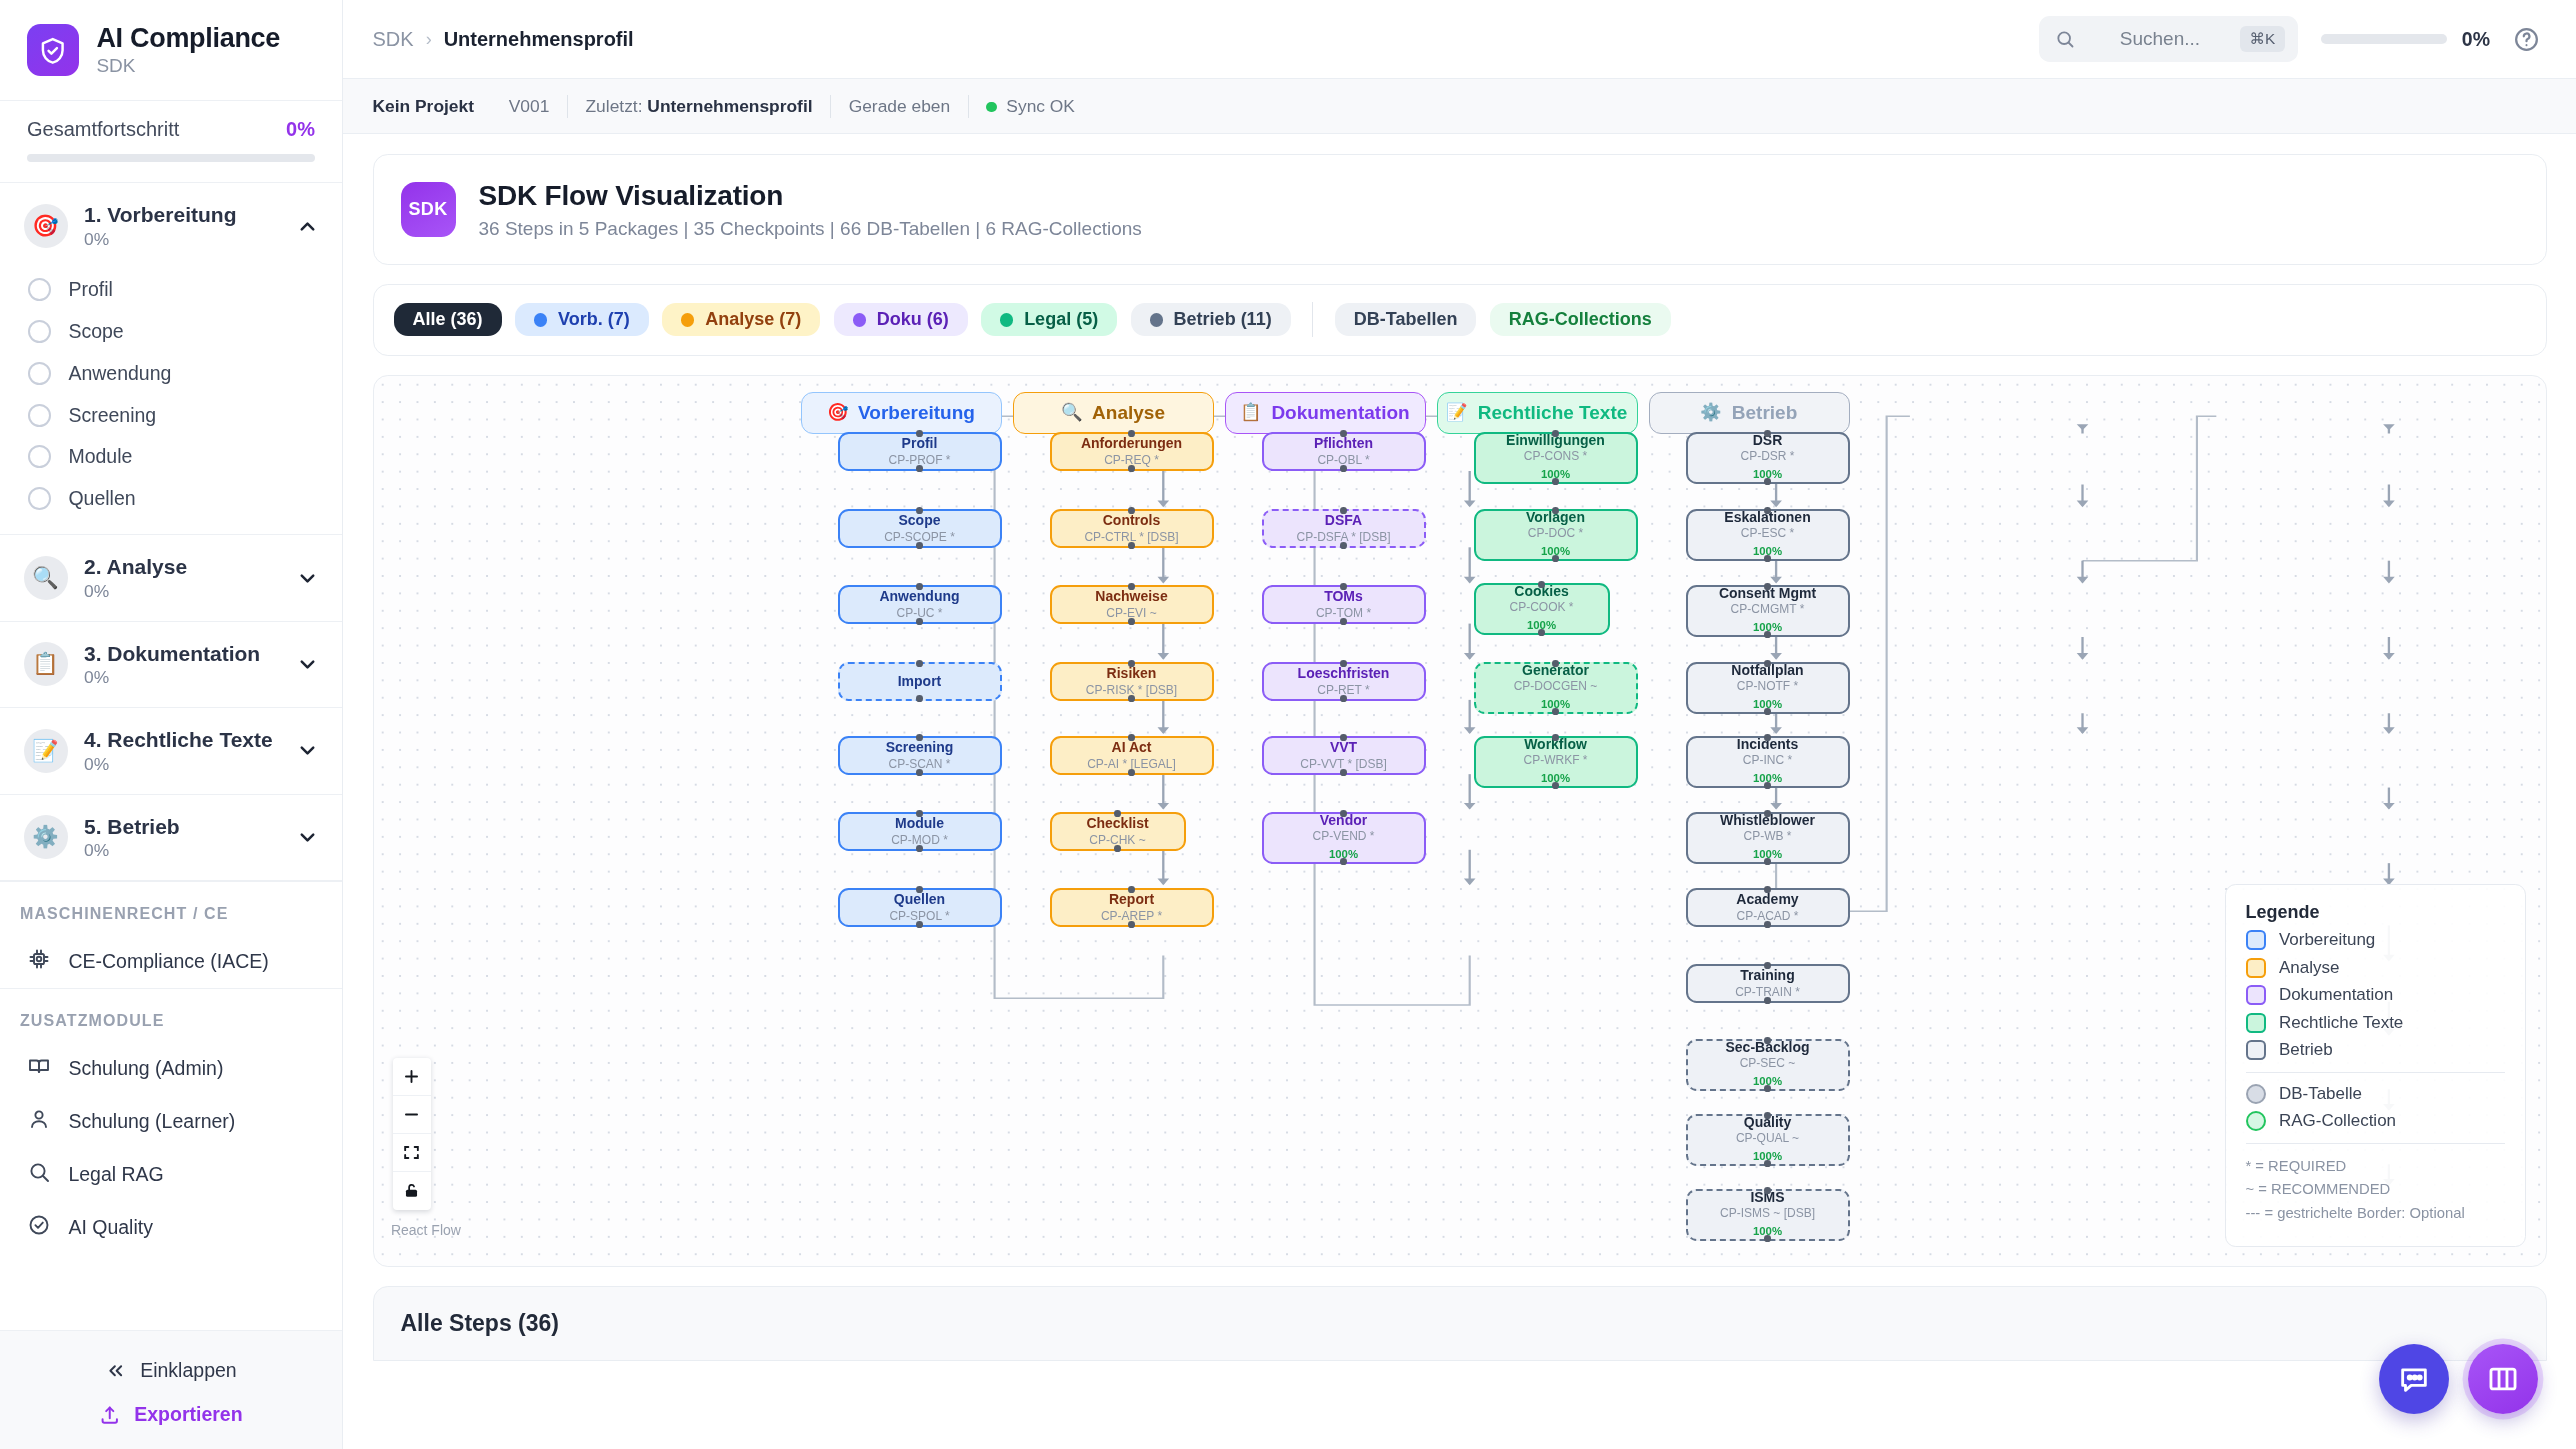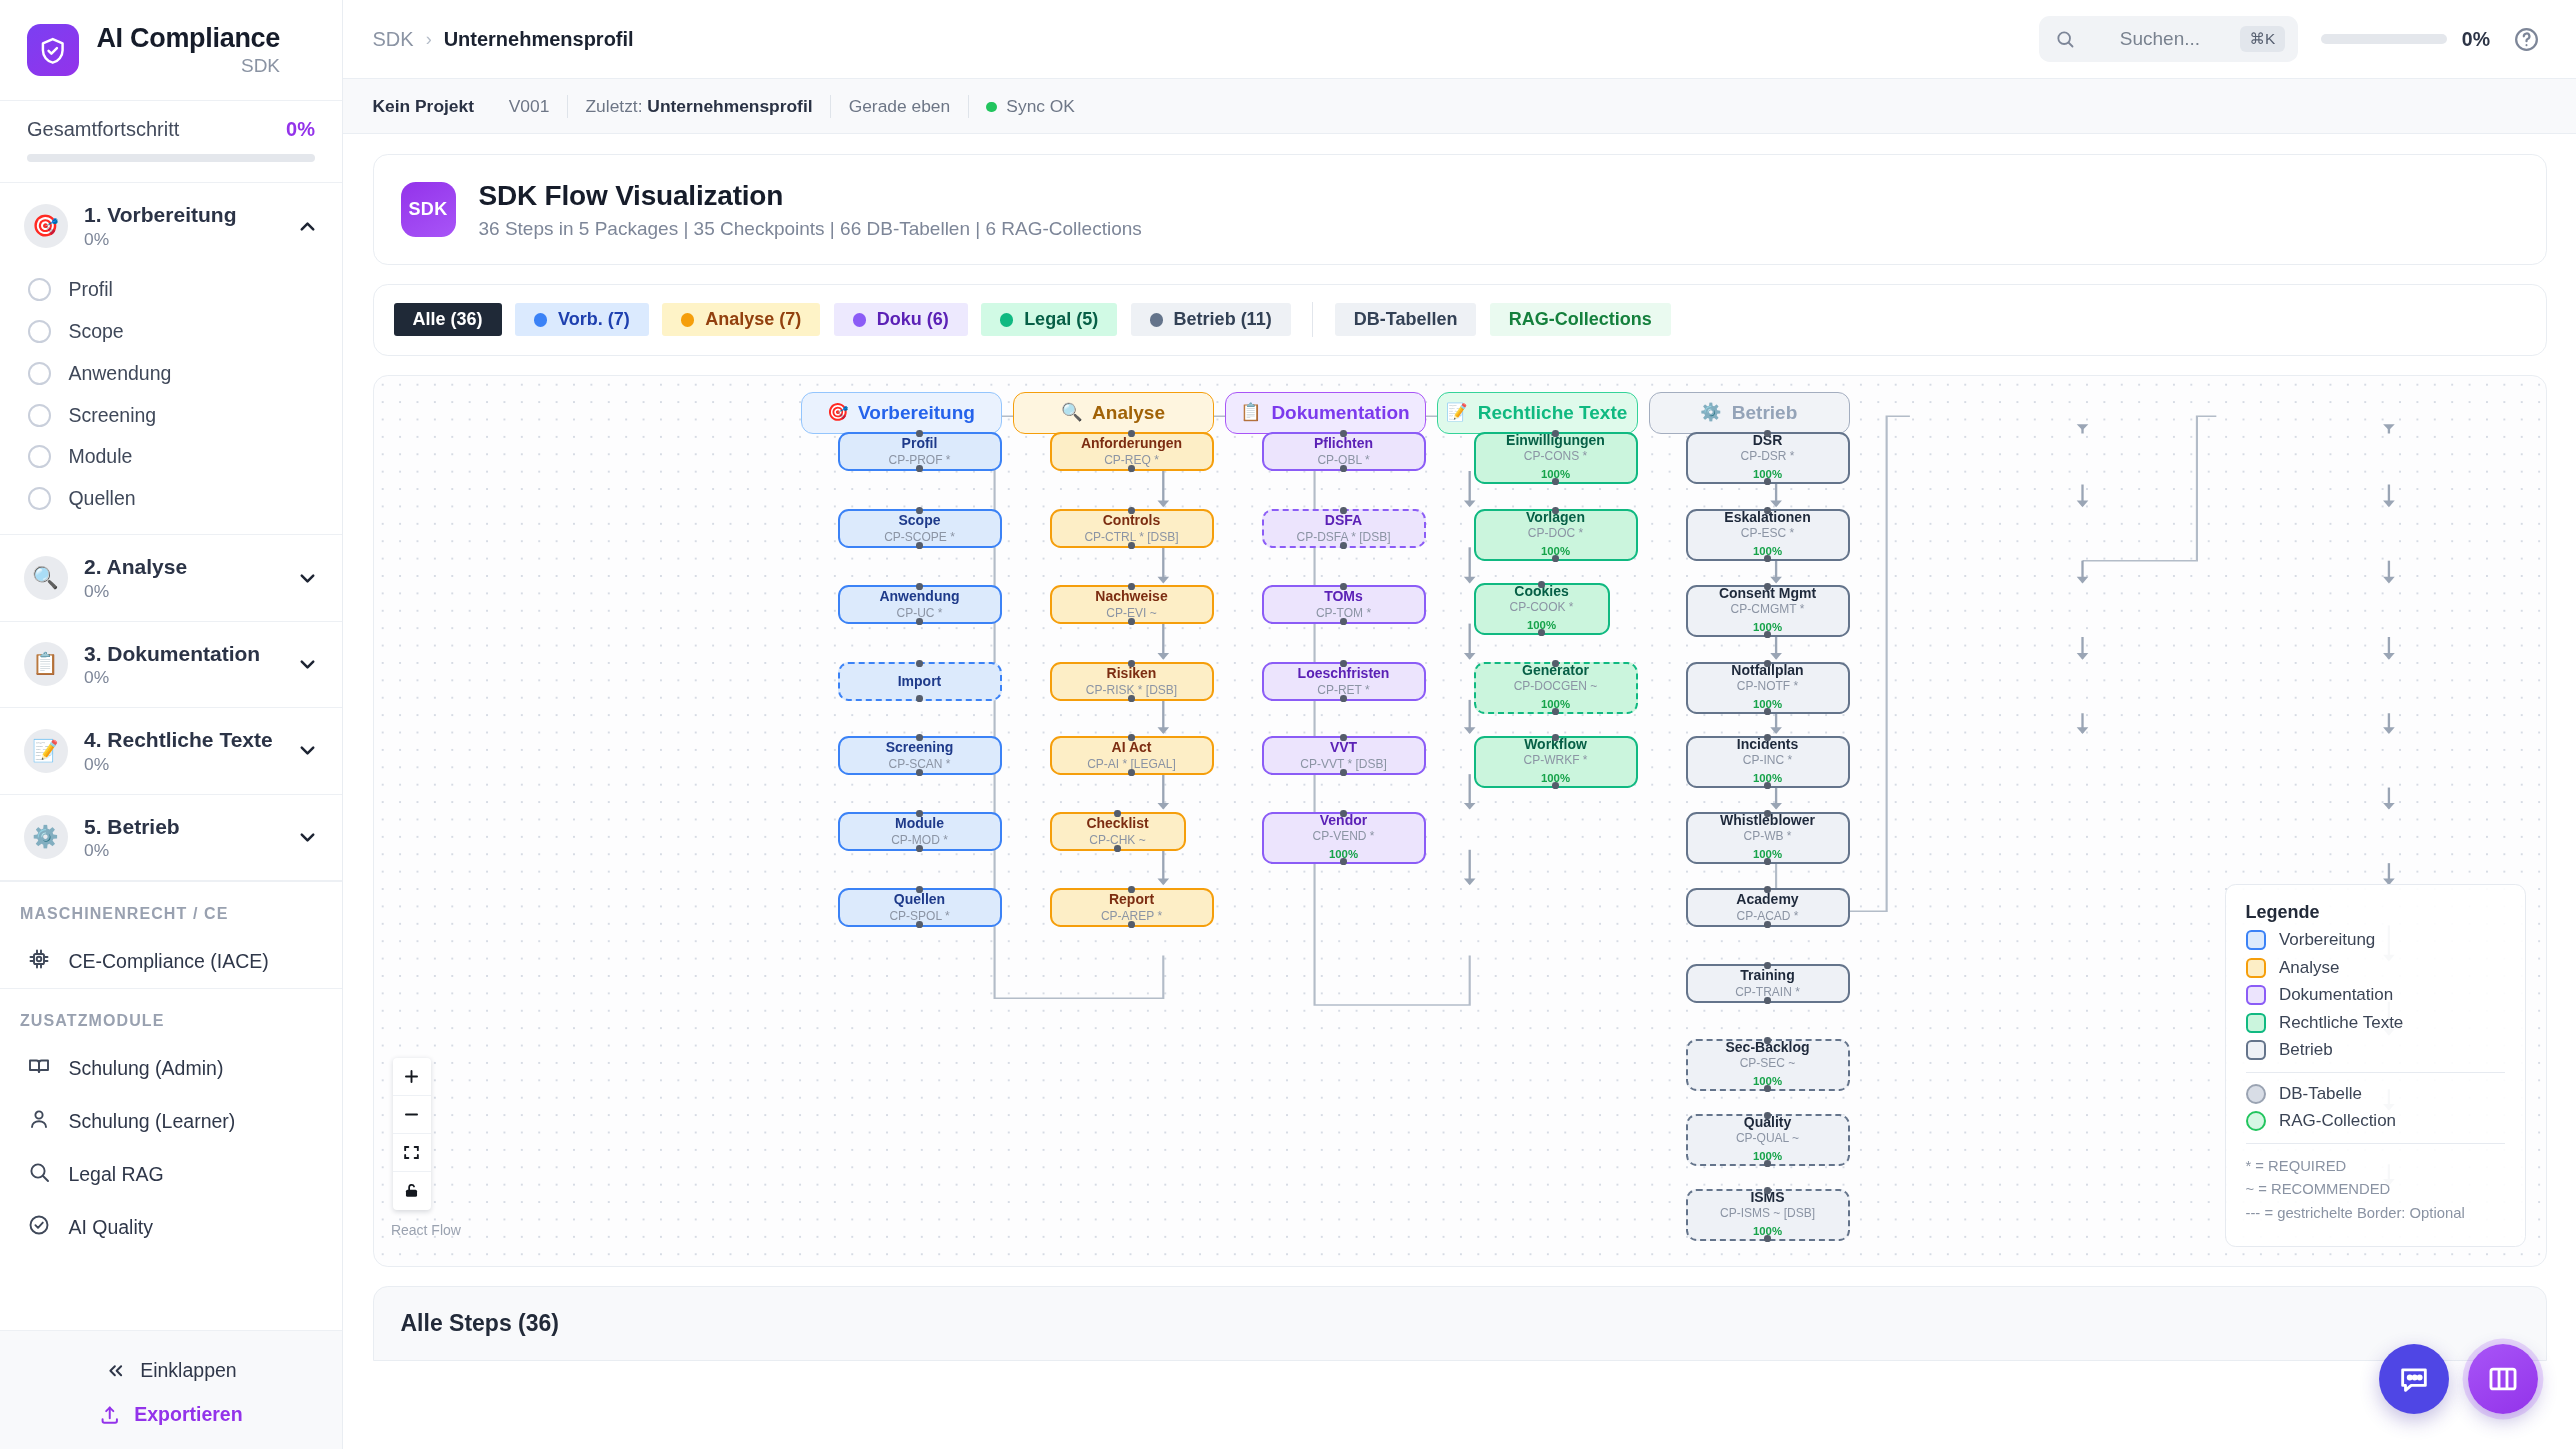--- a/index.html
+++ b/index.html
@@ -18,21 +18,21 @@
     background: #ffffff; border-right: 1.3px solid #e9edf2;
     display: flex; flex-direction: column; position: relative;
   }
   .sb-brand { display: flex; align-items: center; gap: 17.4px; padding: 24px 27px 23px 27px; border-bottom: 1.3px solid #edf0f4; }
   .sb-logo {
     width: 52px; height: 52px; border-radius: 13.4px;
     background: linear-gradient(145deg,#7b3ff2 0%,#9333ea 100%);
     display: flex; align-items: center; justify-content: center; flex: 0 0 auto;
   }
   .sb-logo svg { width: 29.5px; height: 29.5px; }
-  .sb-brand-text { display: flex; flex-direction: column; gap: 2px; align-items: flex-end; }
+  .sb-brand-text { display: flex; flex-direction: column; gap: 2px; }
   .sb-title { font-size: 27px; font-weight: 700; color: #161c2a; letter-spacing: -0.3px; line-height: 1.1; }
   .sb-sub { font-size: 19px; color: #8a93a3; line-height: 1.1; }
 
   .sb-progress { padding: 17.4px 27px 20px 27px; border-bottom: 1.3px solid #edf0f4; }
   .sb-progress-row { display: flex; justify-content: space-between; align-items: baseline; }
   .sb-progress-label { font-size: 20px; color: #434b5c; }
   .sb-progress-val { font-size: 20px; font-weight: 700; color: #9333ea; }
   .sb-progress-track { margin-top: 13.4px; height: 8px; border-radius: 5.4px; background: #e4e7ec; overflow: hidden; }
   .sb-progress-fill { height: 100%; width: 0%; background: #9333ea; border-radius: 5.4px; }
 
@@ -95,21 +95,21 @@
   .content { flex: 1 1 auto; padding: 20px 29.5px 0 29.5px; overflow: hidden; }
 
   .card { background: #fff; border: 1.3px solid #e9edf2; border-radius: 14.8px; }
 
   .hero { display: flex; align-items: center; gap: 23px; padding: 24px 27px; margin-bottom: 19px; }
   .hero-badge { width: 55px; height: 55px; border-radius: 14.8px; background: #a020f0; background: linear-gradient(150deg,#9333ea,#a855f7); display: flex; align-items: center; justify-content: center; color: #fff; font-size: 18px; font-weight: 700; letter-spacing: 0.3px; flex: 0 0 auto; }
   .hero-title { font-size: 28px; font-weight: 700; color: #161c2a; letter-spacing: -0.2px; line-height: 1.2; }
   .hero-meta { font-size: 19px; color: #7d8698; margin-top: 5.4px; }
 
   .chipbar { display: flex; align-items: center; gap: 13.4px; padding: 17.4px 20px; margin-bottom: 19px; }
-  .chip { border-radius: 3px; padding: 6px 19px; font-size: 18px; font-weight: 600; display: flex; align-items: center; gap: 10.7px; cursor: pointer; white-space: nowrap; }
+  .chip { border-radius: 14px; padding: 6px 19px; font-size: 18px; font-weight: 600; display: flex; align-items: center; gap: 10.7px; cursor: pointer; white-space: nowrap; }
   .chip-dot { width: 13.4px; height: 13.4px; border-radius: 50%; flex: 0 0 auto; }
   .chip-divider { width: 1.3px; height: 35px; background: #e2e6ec; margin: 0 8px; }
 
   
   .flowcard { position: relative; height: 892px; overflow: hidden; border-radius: 14.8px;
     background-color: #fdfdfe;
     background-image: radial-gradient(#d6dbe4 1.1px, transparent 1.1px);
     background-size: 17.4px 17.4px; }
 
   .flow-inner { position: absolute; inset: 0; }

